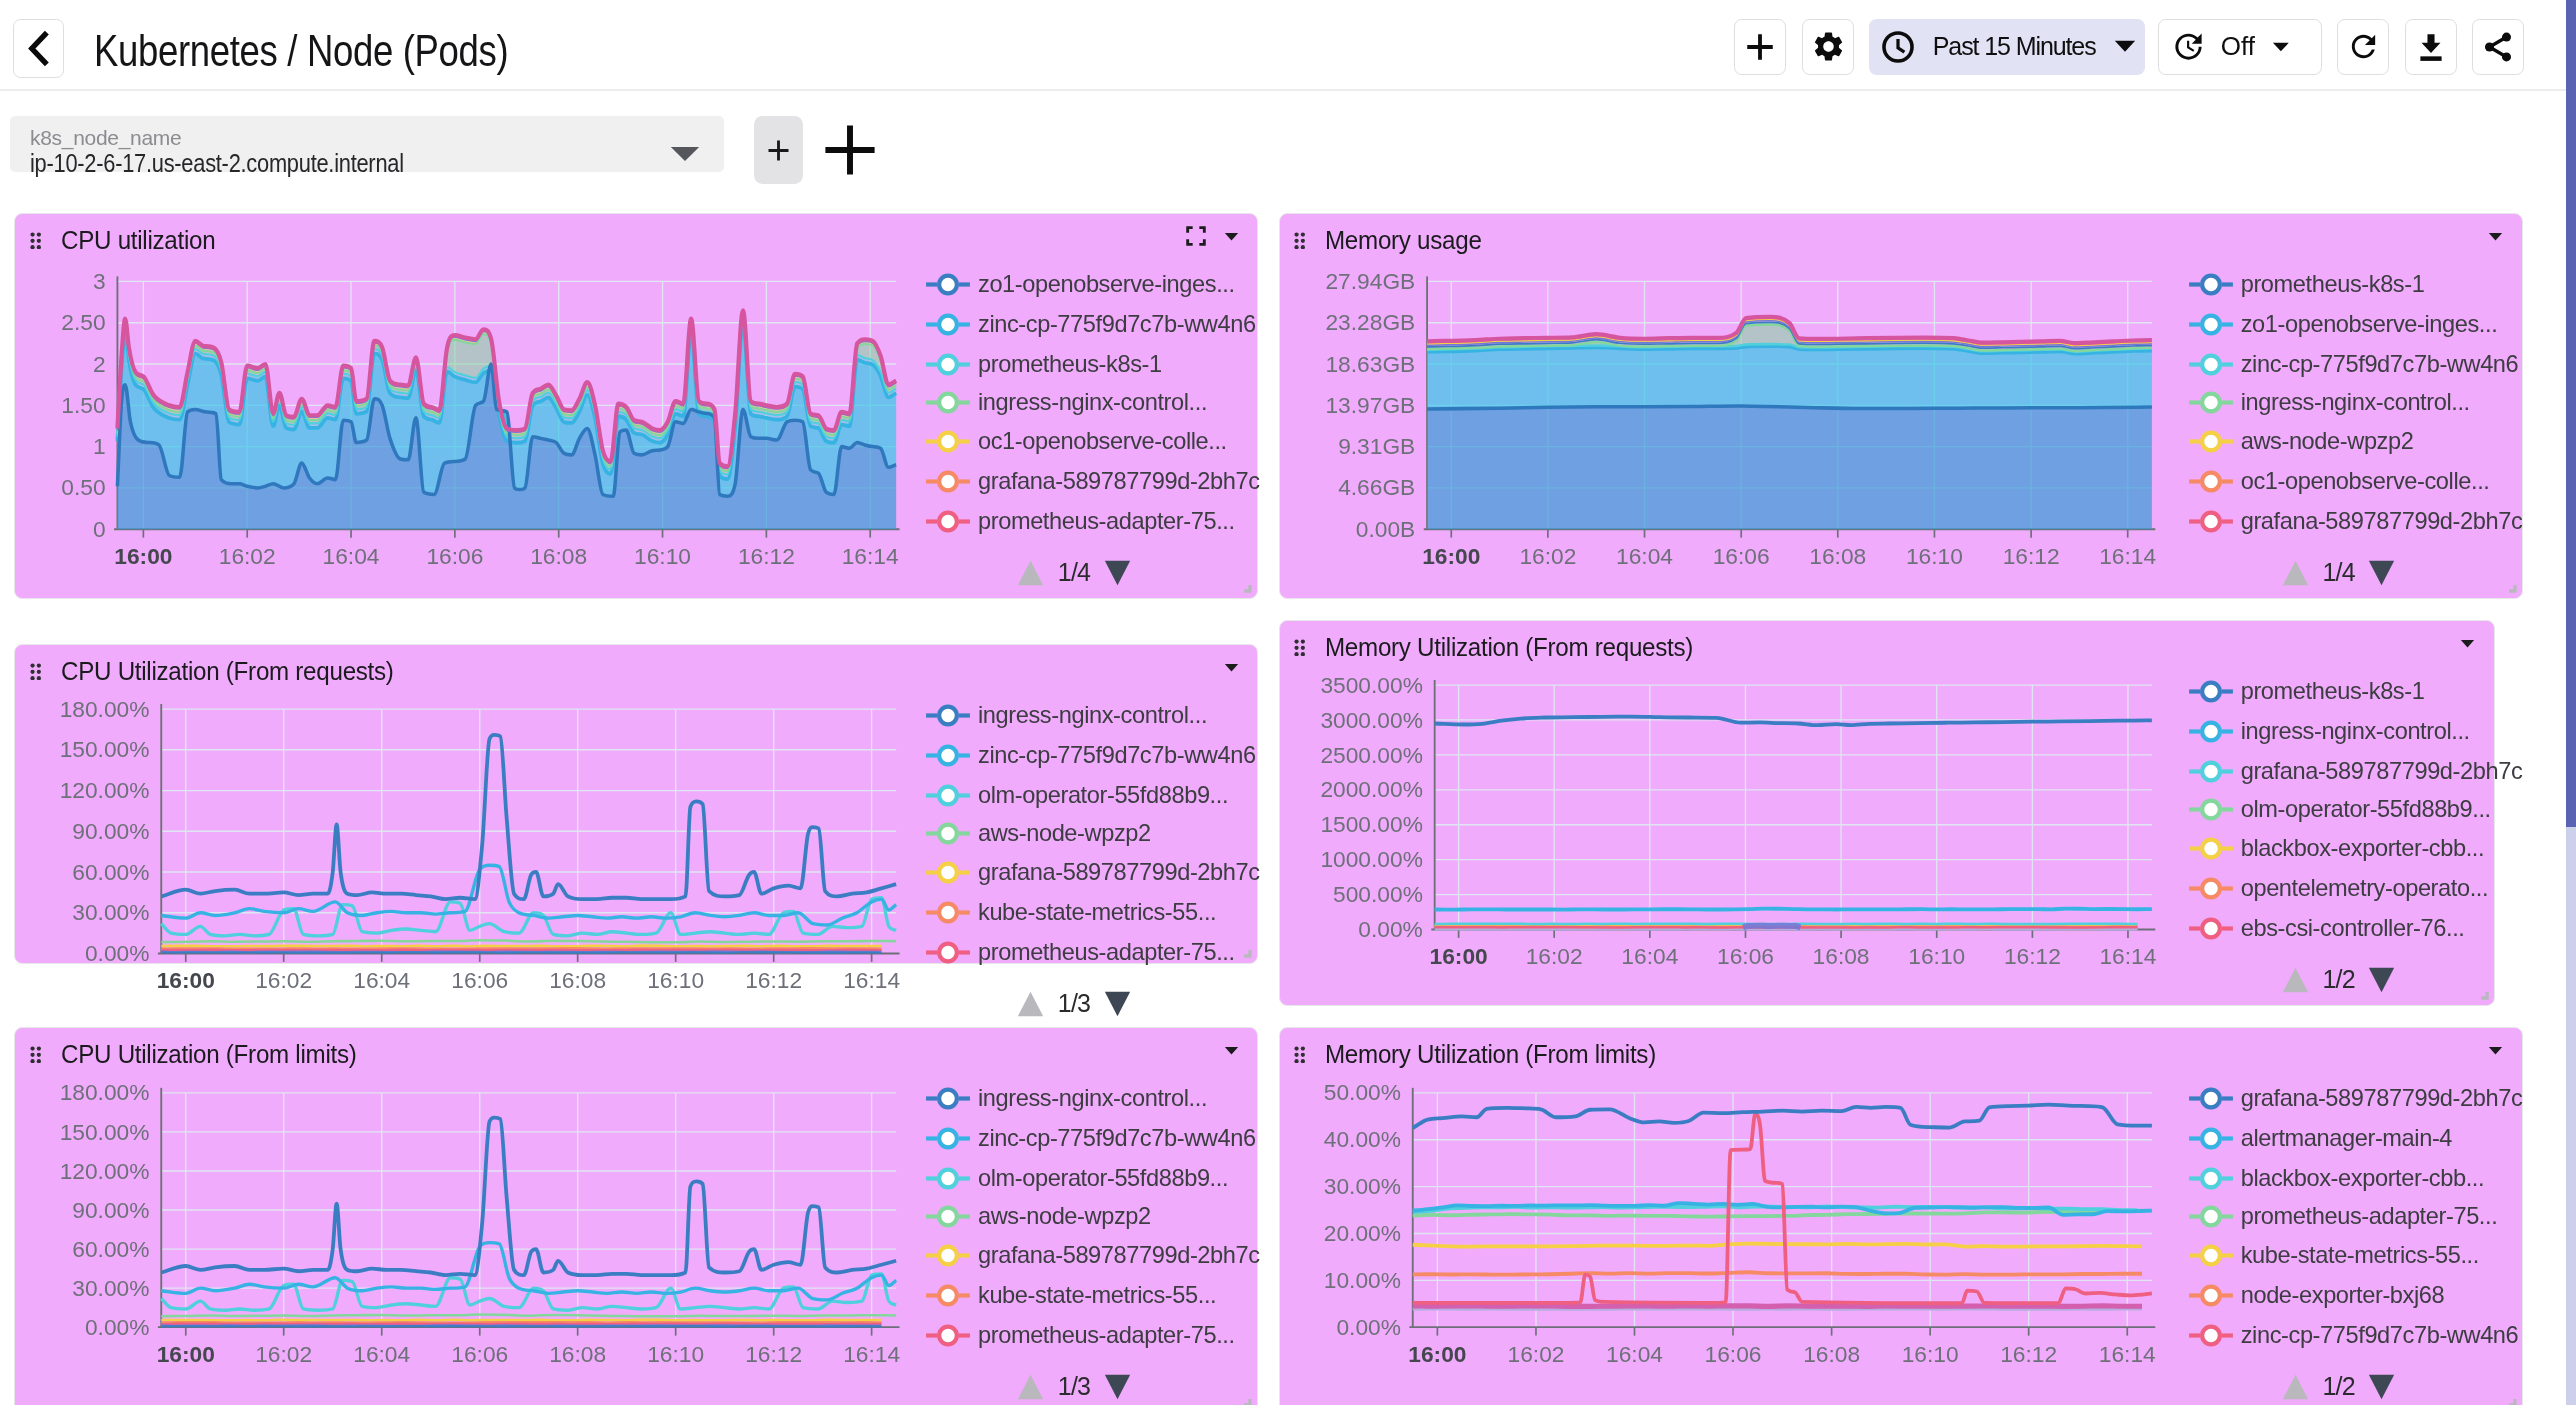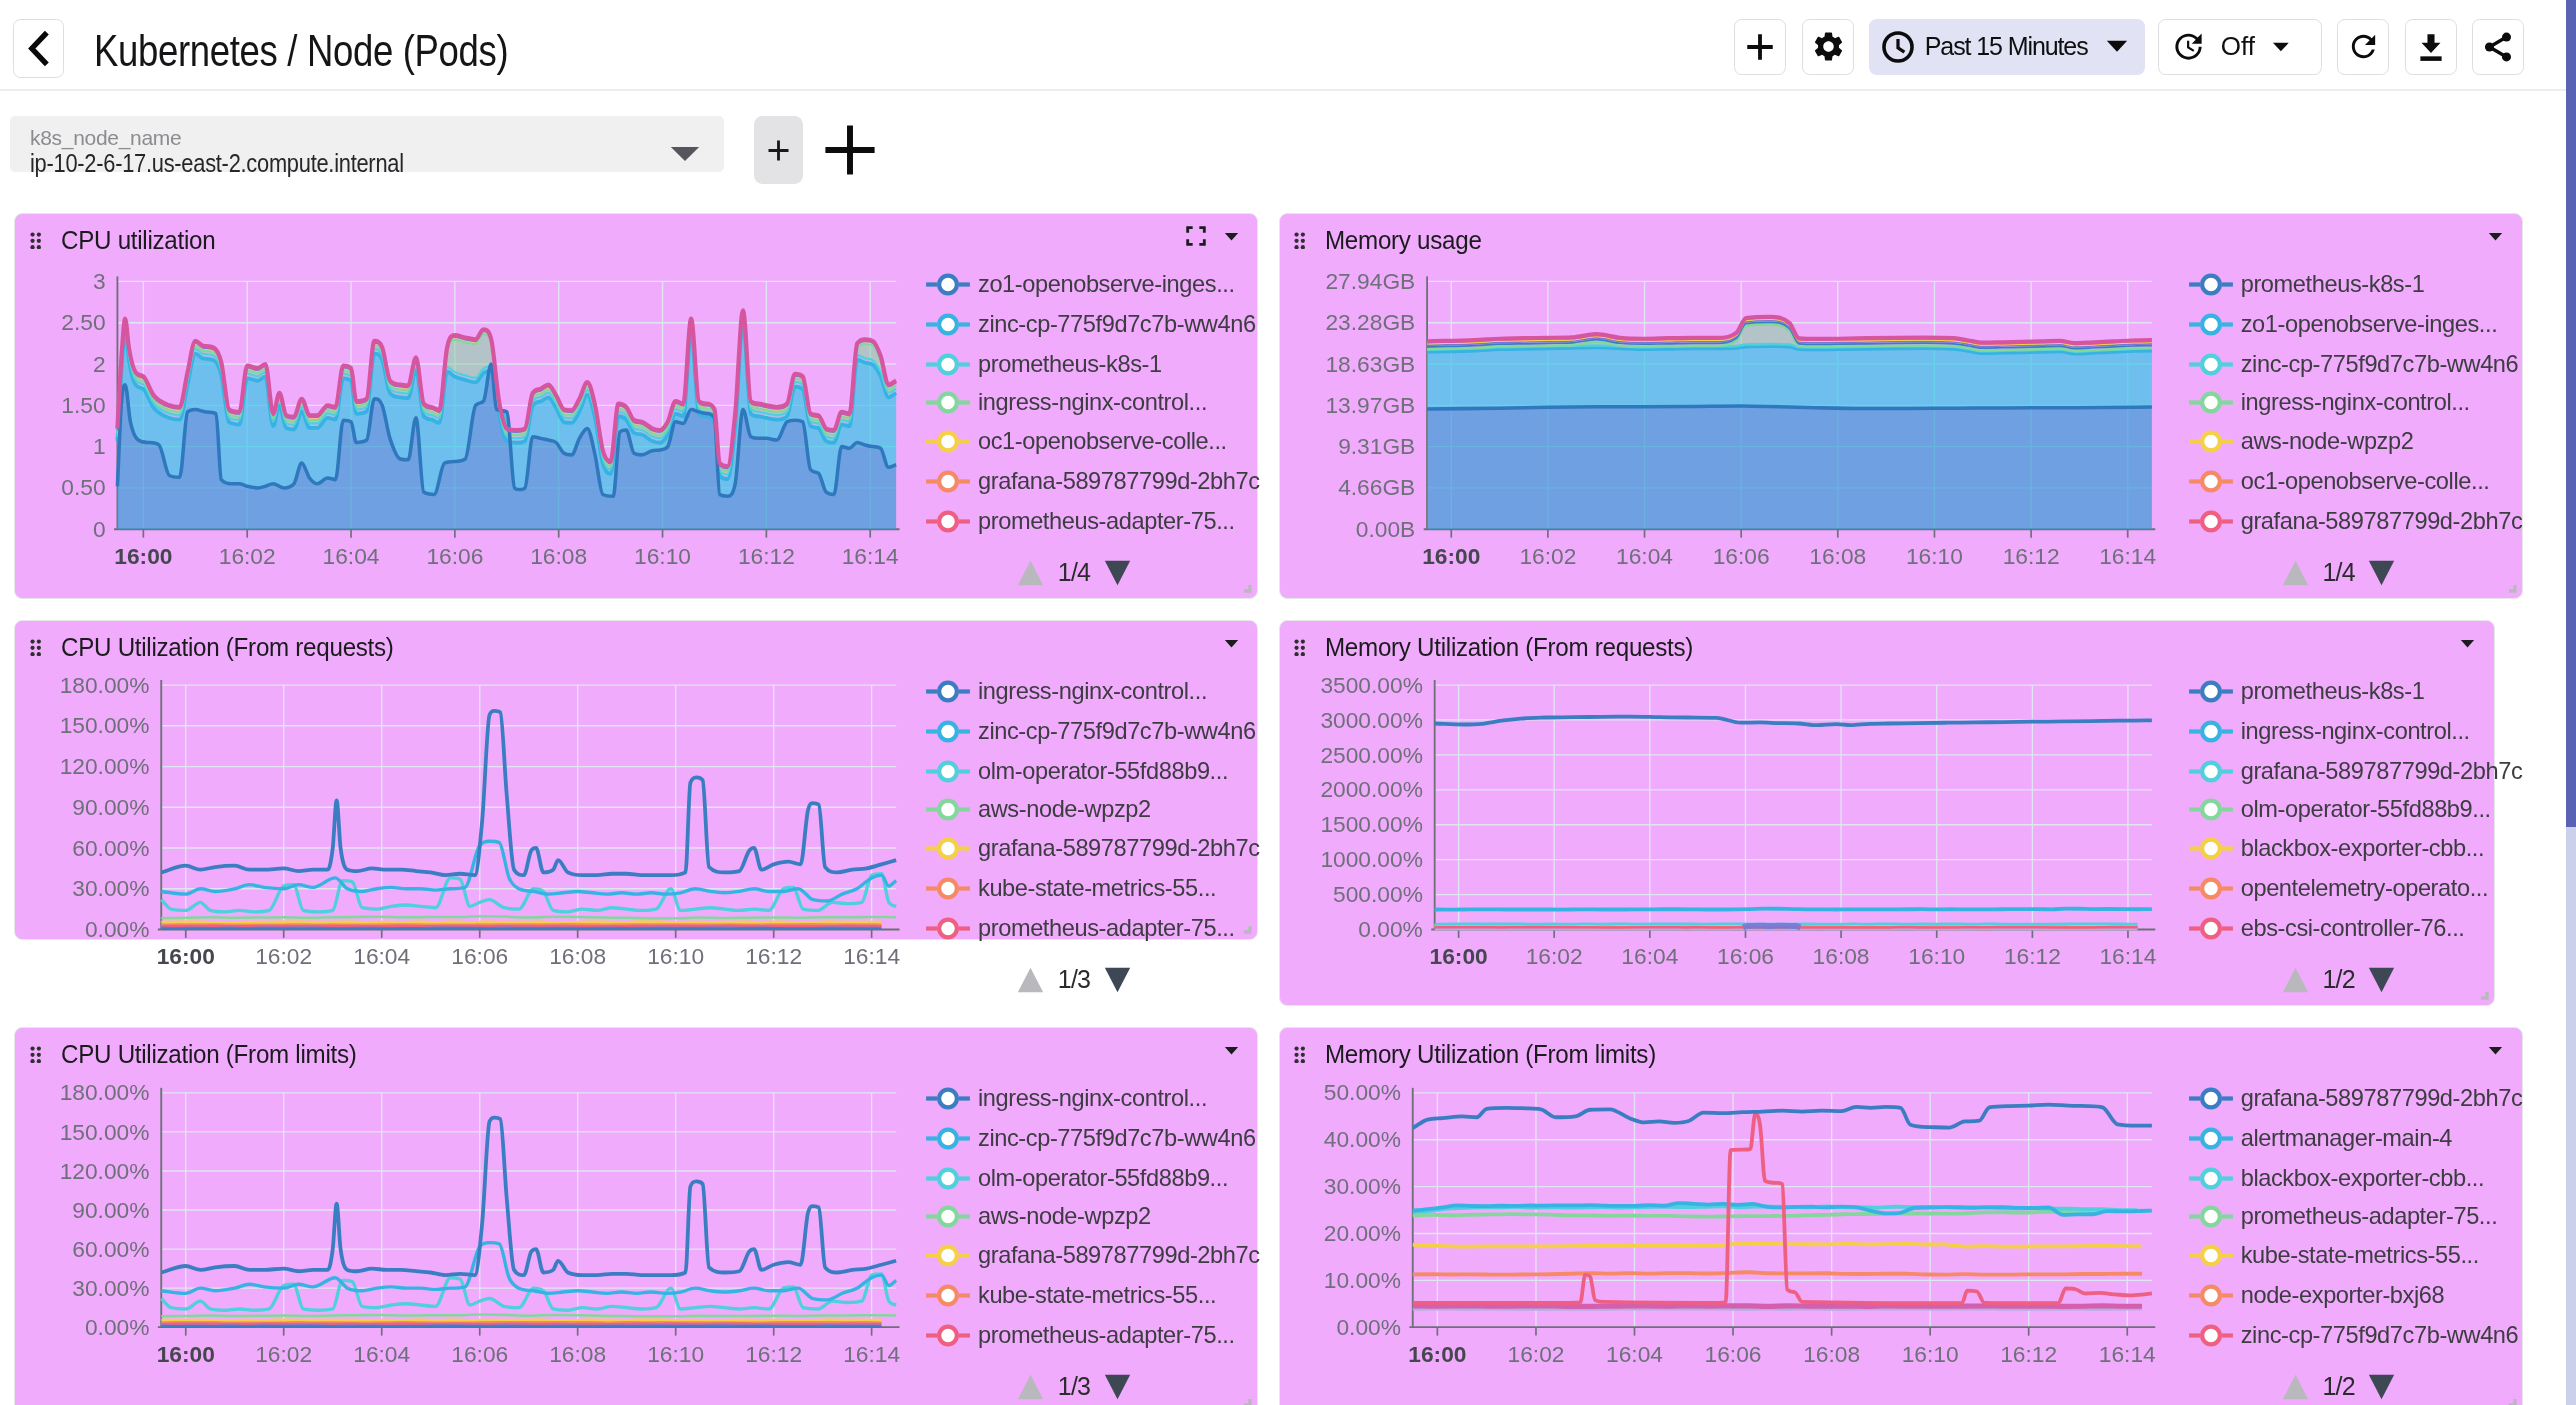--- a/index.html
+++ b/index.html
@@ -46,21 +46,21 @@
 <div class="btn" style="left:1802px;top:18.6px;width:52px;height:56px">
     <svg width="35" height="35" viewBox="0 0 24 24">
       <path fill="#0c0c0c" d="M19.14 12.94c.04-.3.06-.61.06-.94 0-.32-.02-.64-.07-.94l2.03-1.58c.18-.14.23-.41.12-.61l-1.92-3.32c-.12-.22-.37-.29-.59-.22l-2.39.96c-.5-.38-1.03-.7-1.62-.94l-.36-2.54c-.04-.24-.24-.41-.48-.41h-3.84c-.24 0-.43.17-.47.41l-.36 2.54c-.59.24-1.13.57-1.62.94l-2.39-.96c-.22-.08-.47 0-.59.22L2.74 8.87c-.12.21-.08.47.12.61l2.03 1.58c-.05.3-.09.63-.09.94s.02.64.07.94l-2.03 1.58c-.18.14-.23.41-.12.61l1.92 3.32c.12.22.37.29.59.22l2.39-.96c.5.38 1.03.7 1.62.94l.36 2.54c.05.24.24.41.48.41h3.84c.24 0 .44-.17.47-.41l.36-2.54c.59-.24 1.13-.56 1.62-.94l2.39.96c.22.08.47 0 .59-.22l1.92-3.32c.12-.22.07-.47-.12-.61l-2.01-1.58zM12 15.6c-1.98 0-3.6-1.62-3.6-3.6s1.62-3.6 3.6-3.6 3.6 1.62 3.6 3.6-1.62 3.6-3.6 3.6z"></path>
     </svg>
   </div>
 <div class="abs" style="left:1869px;top:18.6px;width:276px;height:56px;background:#e2e2f5;border-radius:7.6px;display:flex;align-items:center">
 <svg style="margin-left:11.8px" width="34" height="34" viewBox="0 0 40 40" fill="none" stroke="#0c0c0c">
       <circle cx="20" cy="20" r="16.5" stroke-width="4.2"></circle>
       <path d="M20 10.5 V21 L27.5 26" stroke-width="3.8"></path>
     </svg>
-<span style="font-size:25px;color:#0f0f10;margin-left:10px;letter-spacing:-1.1px;white-space:nowrap">Past 15 Minutes</span>
+<span style="font-size:25px;color:#0f0f10;margin-left:18px;letter-spacing:-1.1px;white-space:nowrap">Past 15 Minutes</span>
 <svg style="margin-left:18.6px" width="22" height="12.7" viewBox="0 0 26 15">
       <polygon points="1,1 25,1 13,14" fill="#0c0c0c"></polygon>
     </svg>
 </div>
 <div class="btn" style="left:2158px;top:18.6px;width:164px;height:56px;justify-content:flex-start;padding-left:11.8px">
 <svg width="35" height="35" viewBox="0 0 24 24">
       <path fill="#0c0c0c" d="M21 10.12h-6.78l2.74-2.82c-2.73-2.7-7.15-2.8-9.88-.1-2.73 2.71-2.73 7.08 0 9.79s7.15 2.71 9.88 0C18.32 15.65 19 14.08 19 12.1h2c0 1.98-.88 4.55-2.64 6.29-3.51 3.48-9.21 3.48-12.72 0-3.5-3.47-3.53-9.11-.02-12.58s9.14-3.47 12.65 0L21 3v7.12zM12.5 8v4.25l3.5 2.08-.72 1.21L11 13V8h1.5z"></path>
     </svg>
 <span style="font-size:26px;color:#0f0f10;margin-left:15px">Off</span>
 <svg style="margin-left:17px" width="17.7" height="10" viewBox="0 0 21 12">
@@ -365,21 +365,21 @@
       </svg>
 <span class="pgtxt">1/4</span>
 <svg width="27" height="28" viewBox="0 0 32 33">
         <polygon points="1,2 31,2 16,31" fill="#3e4855"></polygon>
       </svg>
 </div>
 <svg class="rsz" width="13.5" height="13.5" viewBox="0 0 16 16">
       <path d="M15 6 V15 H6 V11 H11 V6 Z" fill="#b9b9bd"></path>
     </svg>
 </div>
-<div class="panel" style="left:14.3px;top:620px;width:1244px;height:320px">
+<div class="panel" style="left:14.3px;top:644px;width:1244px;height:320px">
 <div class="phead">
       <svg class="handle" width="11" height="17.7" viewBox="0 0 13 21">
         <g fill="#2f2f31">
           <circle cx="3" cy="3" r="2.5"></circle>
           <circle cx="10.5" cy="3" r="2.5"></circle>
           <circle cx="3" cy="10.5" r="2.5"></circle>
           <circle cx="10.5" cy="10.5" r="2.5"></circle>
           <circle cx="3" cy="18" r="2.5"></circle>
           <circle cx="10.5" cy="18" r="2.5"></circle>
         </g>

